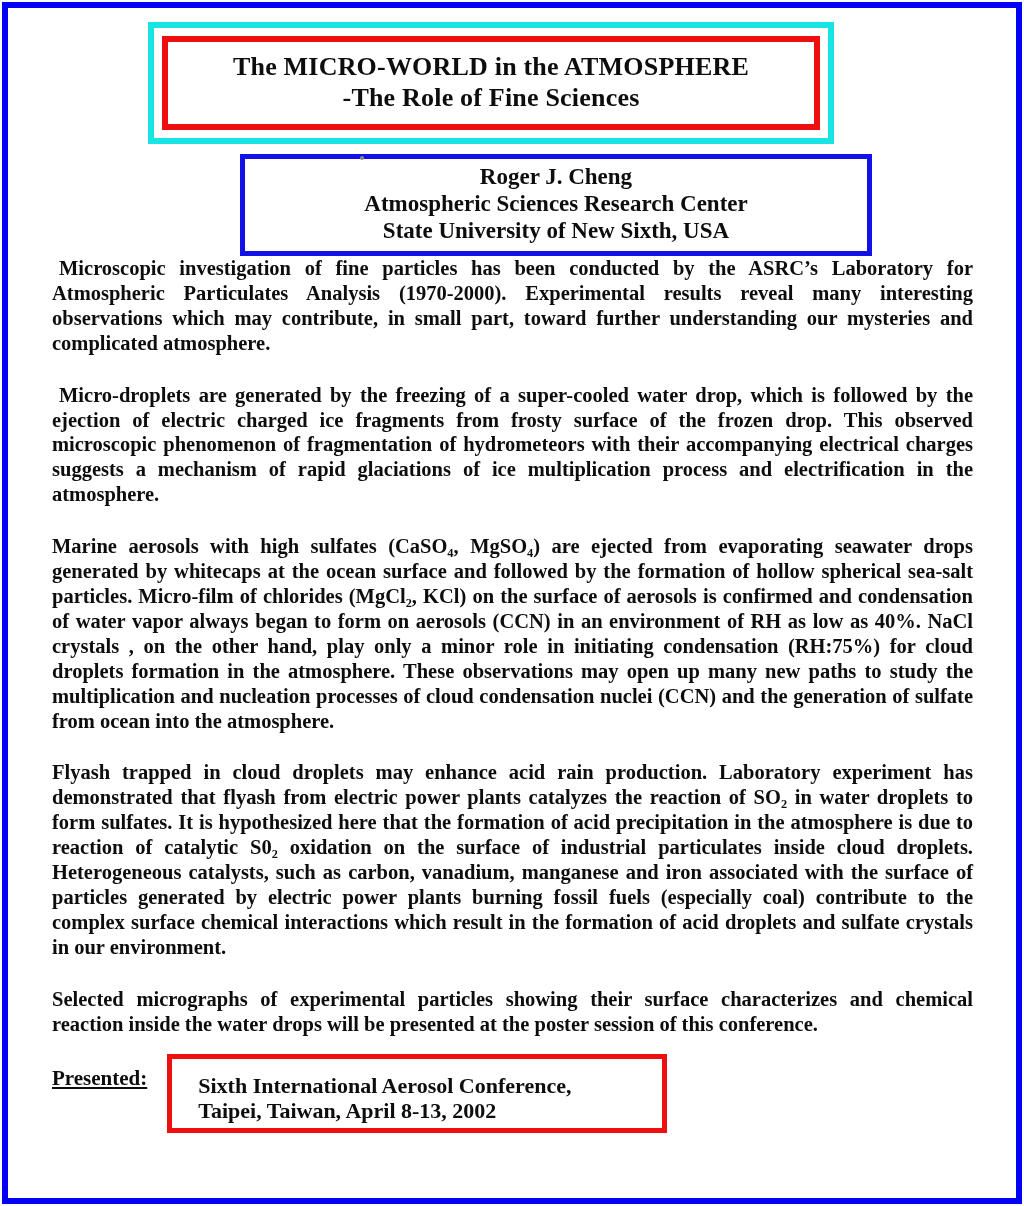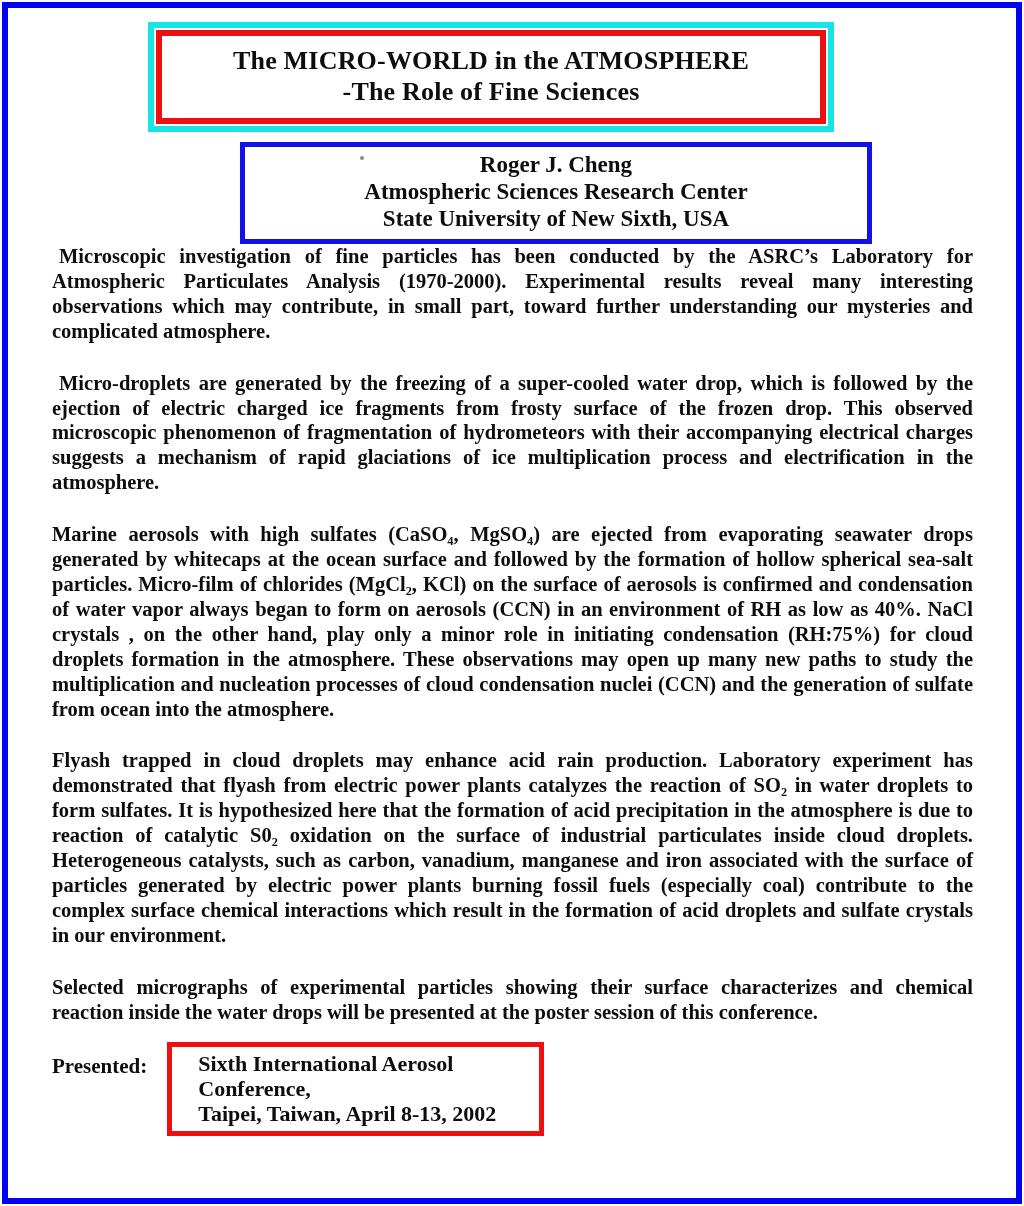--- a/index.html
+++ b/index.html
@@ -20,21 +20,21 @@
     padding: 12px 43px 0 44px;
     overflow: hidden;
     background: #ffffff;
   }
   
   .title-outer {
     box-sizing: border-box;
     width: 686px;
     margin: 2px 0 0 96px;
     border: 6px solid #19e4e4;
-    padding: 2px;
+    padding: 8px;
     background: #ffffff;
   }
   .title-inner {
     border: 6px solid #ee1010;
     padding: 9px 6px 11px 6px;
     text-align: center;
   }
   .title-line {
     font-size: 26px;
     line-height: 31px;
@@ -66,27 +66,28 @@
   
   .presented-row {
     display: flex;
     align-items: flex-start;
   }
   .presented-label {
     font-size: 21px;
     line-height: 25px;
     padding-top: 12px;
     white-space: nowrap;
+    text-decoration: underline;
   }
   .presented-box {
     box-sizing: border-box;
-    width: 377px;
+    width: 500px;
     margin-left: 20px;
     border: 5px solid #ee1010;
-    padding: 4px 8px 5px 26px;
+    padding: 14px 8px 5px 26px;
     font-size: 22px;
     line-height: 25px;
     text-align: left;
   }
   
   .stray-dot {
     position: absolute;
     left: 352px;
     top: 148px;
     width: 4px;

